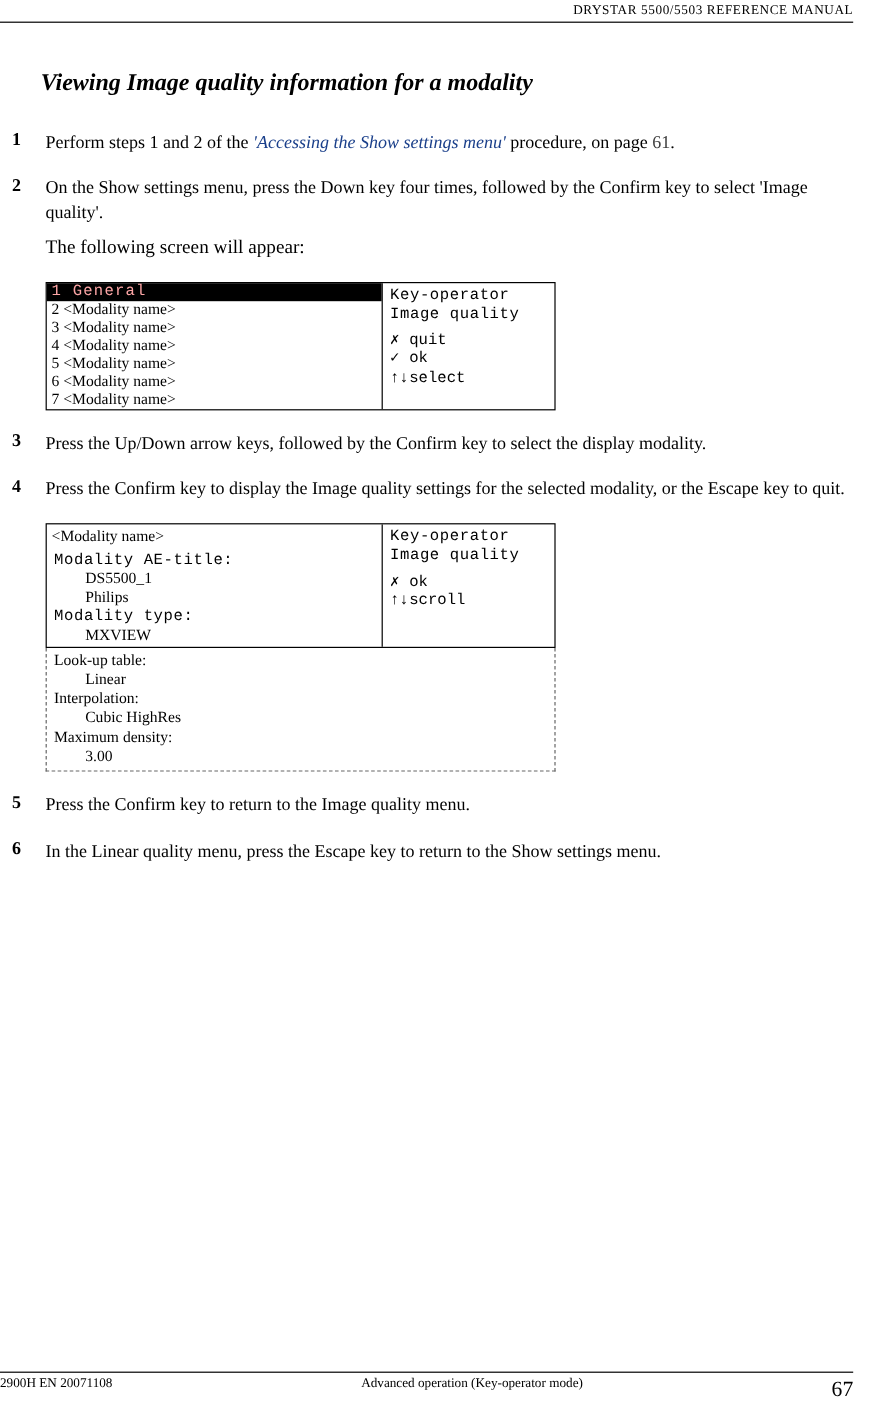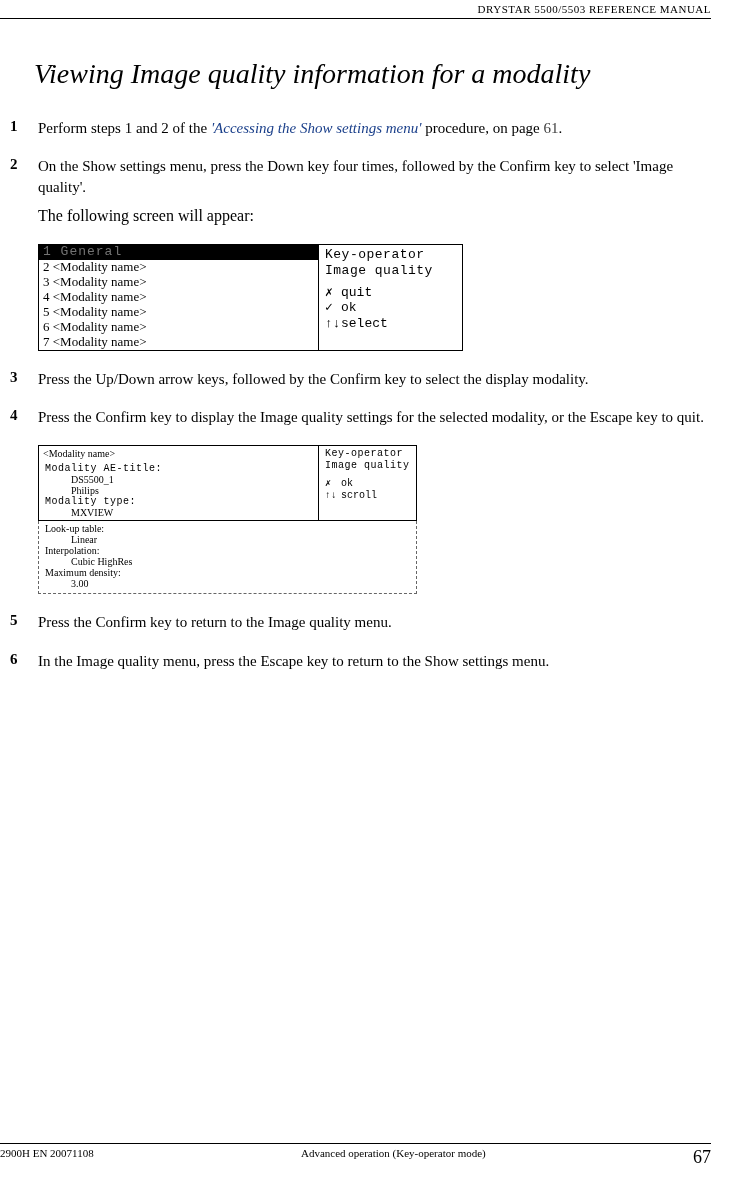--- a/index.html
+++ b/index.html
@@ -25,22 +25,22 @@
       right: 30px;
       font-size: 11px;
       font-variant: small-caps;
       letter-spacing: 0.5px;
     }
     .content {
       padding: 58px 30px 0 10px;
     }
     .section-title {
       font-style: italic;
-      font-weight: normal;
-      font-size: 28px;
+      font-weight: bold;
+      font-size: 20px;
       color: #000;
       margin-left: 24px;
       margin-bottom: 28px;
     }
     .step {
       display: flex;
       margin-bottom: 18px;
     }
     .step-num {
       width: 28px;
@@ -77,21 +77,21 @@
       padding: 2px 6px;
     }
     .screen-row {
       padding: 0 4px;
       line-height: 1.15;
       font-family: Georgia, serif;
       font-size: 13px;
     }
     .screen-row.selected {
       background: #000;
-      color: #737373;
+      color: #fca5a5;
       font-family: 'Courier New', monospace;
       letter-spacing: 1px;
     }
     .screen-header {
       font-family: 'Courier New', monospace;
       letter-spacing: 0.5px;
       line-height: 1.2;
     }
     .screen-actions {
       margin-top: 6px;
@@ -104,22 +104,22 @@
       line-height: 1.2;
     }
     .action-icon {
       width: 12px;
       display: inline-block;
       font-weight: bold;
     }
     
     .screen2 {
       margin: 12px 0 18px 28px;
-      width: 379px;
-      font-size: 10px;
+      width: 425px;
+      font-size: 13px;
     }
     .screen2-top {
       display: flex;
       border: 1px solid #000;
     }
     .s2-left {
       width: 280px;
       border-right: 1px solid #000;
       padding: 2px 0;
     }
@@ -274,21 +274,21 @@
   <div class="step">
     <div class="step-num">5</div>
     <div class="step-body">
       <span>Press the Confirm key to return to the Image quality menu.</span>
     </div>
   </div>
 
   <div class="step">
     <div class="step-num">6</div>
     <div class="step-body">
-      <span>In the Image quality menu, press the Escape key to return to the Show settings menu.</span>
+      <span>In the Linear quality menu, press the Escape key to return to the Show settings menu.</span>
     </div>
   </div>
 
 </div>
 
 <div class="footer">
   <span>2900H EN 20071108</span>
   <span>Advanced operation (Key-operator mode)</span>
   <span class="page-num">67</span>
 </div>

